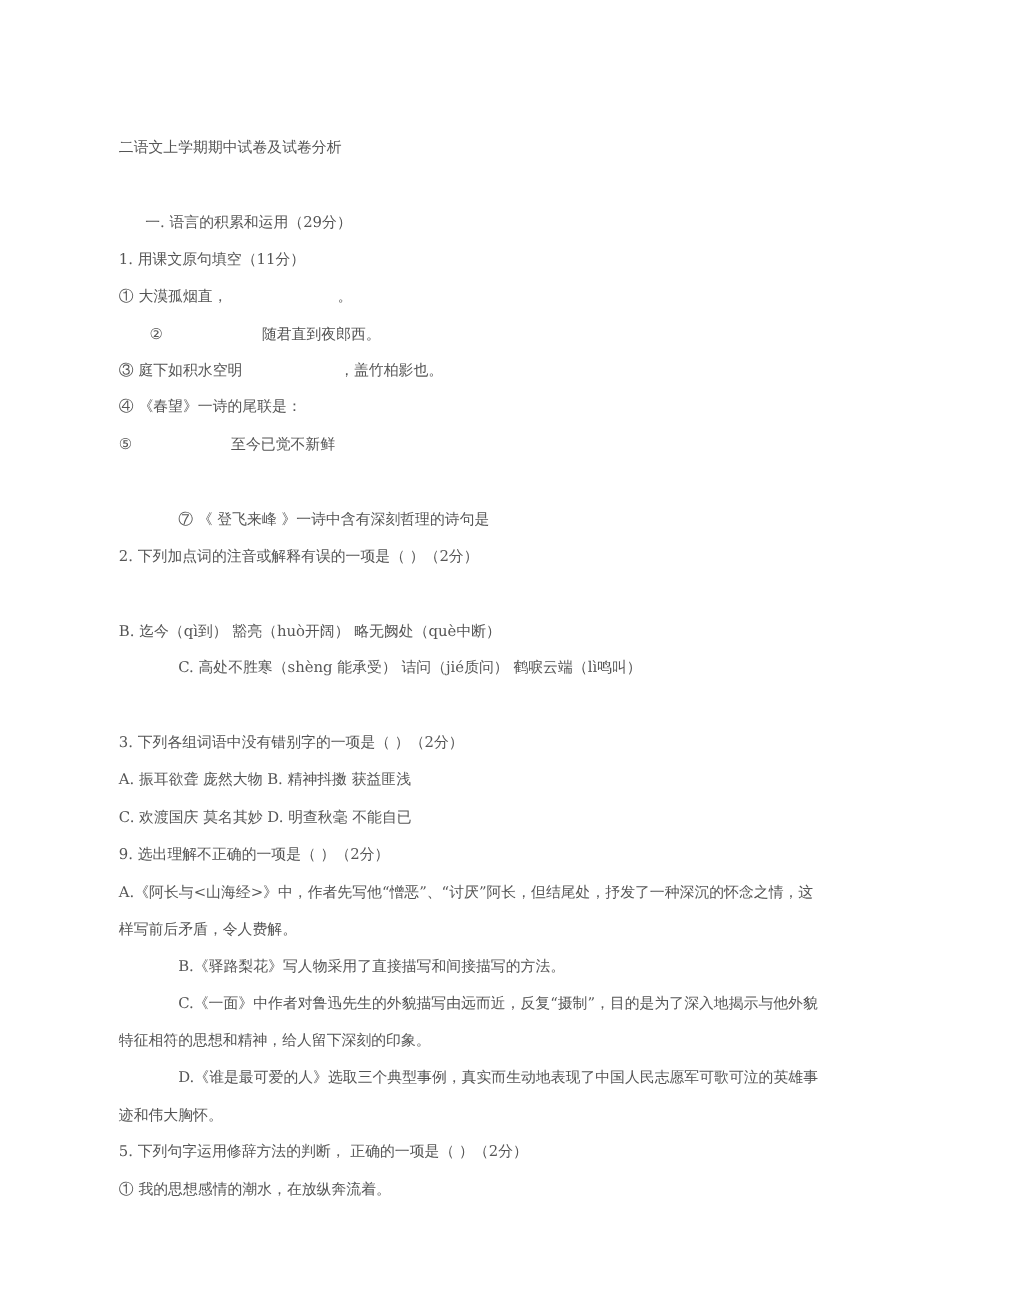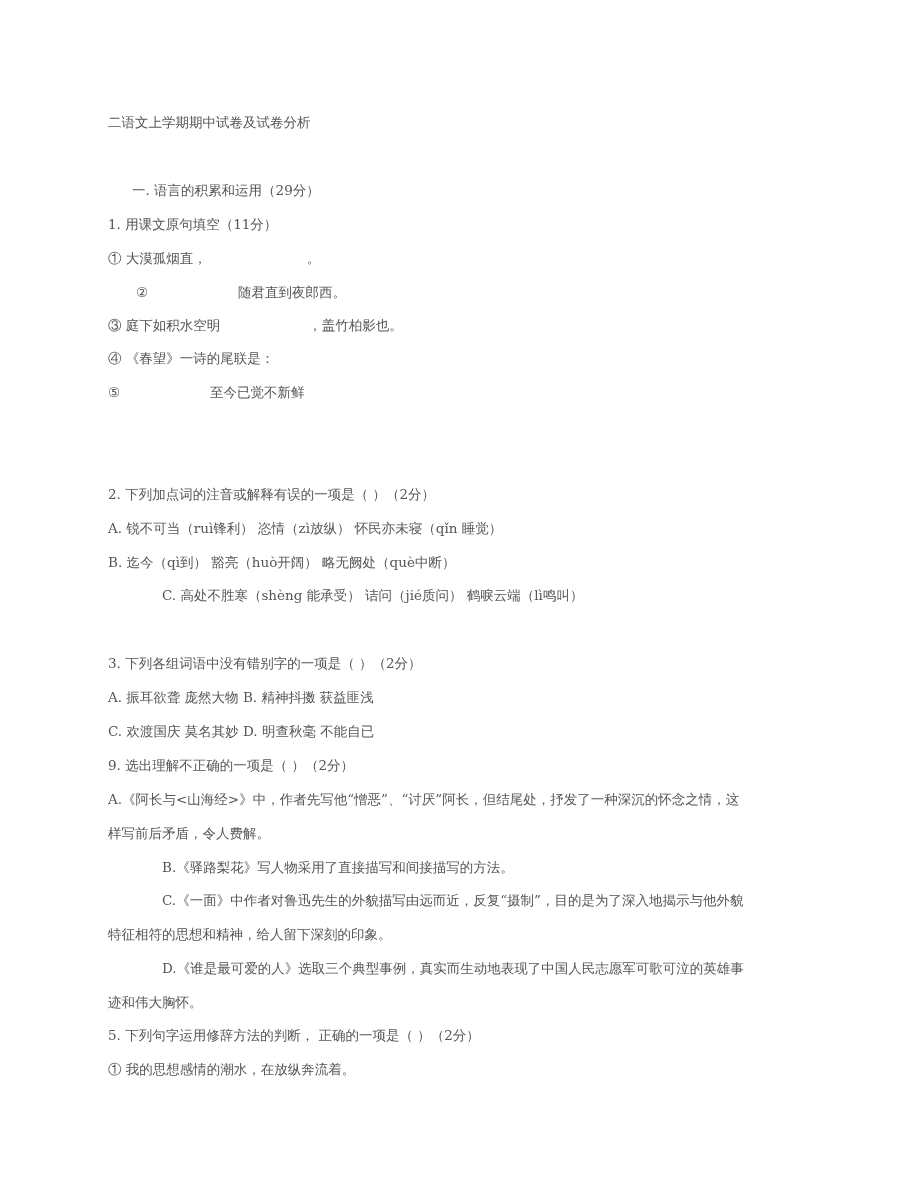--- a/index.html
+++ b/index.html
@@ -12,21 +12,21 @@
       height: 1191px;
       position: relative;
       overflow: hidden;
       font-family: "DejaVu Serif", "Liberation Serif", serif;
       color: #555555;
       font-size: 13.5px;
     }
     .page {
       position: absolute;
       left: 0;
-      top: 4px;
+      top: 16px;
       width: 920px;
       height: 941px;
       text-align: right;
     }
     .line {
       position: absolute;
       left: 108px;
       white-space: nowrap;
       line-height: 20px;
       height: 20px;
@@ -62,23 +62,26 @@
   <div class="line" style="top:344px;">
     <span>④</span>
     <span>《春望》一诗的尾联是：</span>
   </div>
 
   <div class="line" style="top:378px;">
     <span>⑤</span><span class="gap" style="width:90px;"></span><span>至今已觉不新鲜</span>
   </div>
 
 
+  <div class="line indent" style="top:446px;">
+    <span>⑦</span>
+    <span>《 登飞来峰 》一诗中含有深刻哲理的诗句是</span>
+  </div>
 
   <div class="line" style="top:480px;">2. 下列加点词的注音或解释有误的一项是（        ）（2分）</div>
-  <div class="line" style="top:514px;">A. 锐不可当（ruì锋利）  恣情（zì放纵）    怀民亦未寝（qǐn 睡觉）</div>
   <div class="line" style="top:548px;">B. 迄今（qì到）   豁亮（huò开阔）    略无阙处（què中断）</div>
   <div class="line indent" style="top:581px;">C. 高处不胜寒（shèng 能承受）   诘问（jié质问）  鹤唳云端（lì鸣叫）</div>
 
   <div class="line" style="top:649px;">3. 下列各组词语中没有错别字的一项是（          ）（2分）</div>
   <div class="line" style="top:683px;">A. 振耳欲聋  庞然大物    B. 精神抖擞  获益匪浅</div>
   <div class="line" style="top:717px;">C. 欢渡国庆  莫名其妙    D. 明查秋毫  不能自已</div>
 
   <div class="line" style="top:751px;">9. 选出理解不正确的一项是（    ）（2分）</div>
   <div class="line" style="top:785px;">A.《阿长与&lt;山海经&gt;》中，作者先写他“憎恶”、“讨厌”阿长，但结尾处，抒发了一种深沉的怀念之情，这</div>
   <div class="line" style="top:819px;">样写前后矛盾，令人费解。</div>

